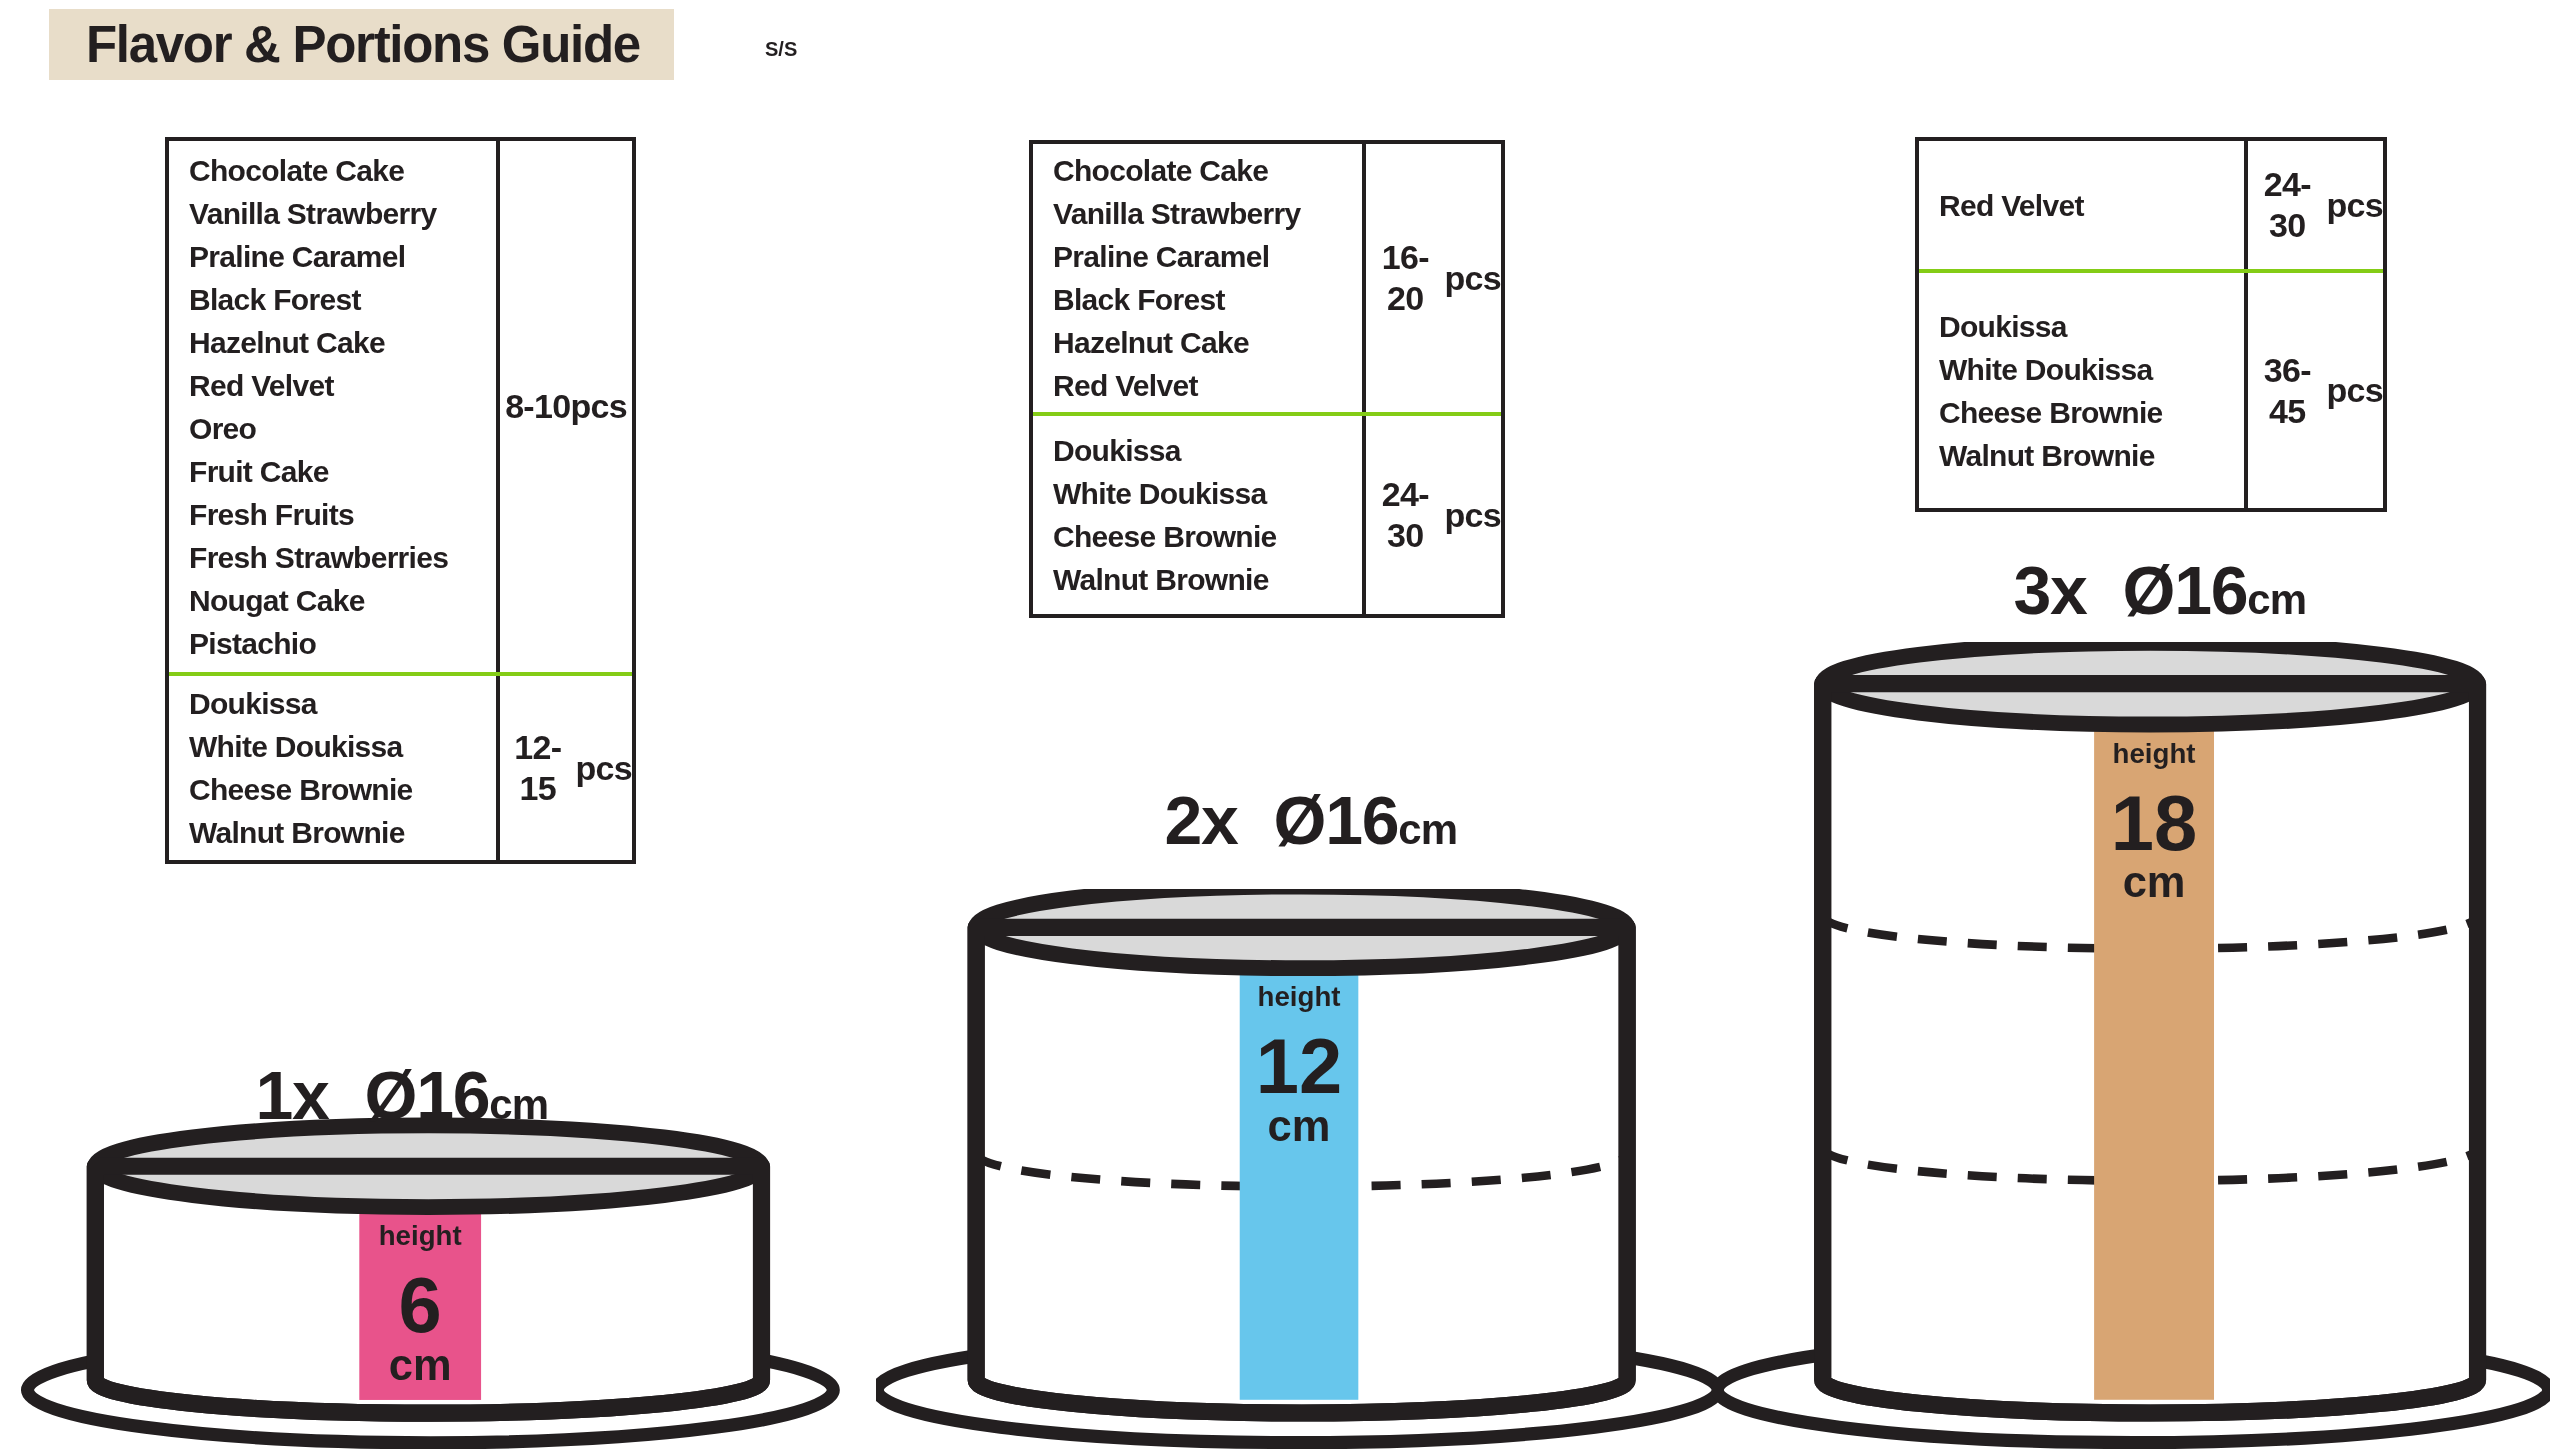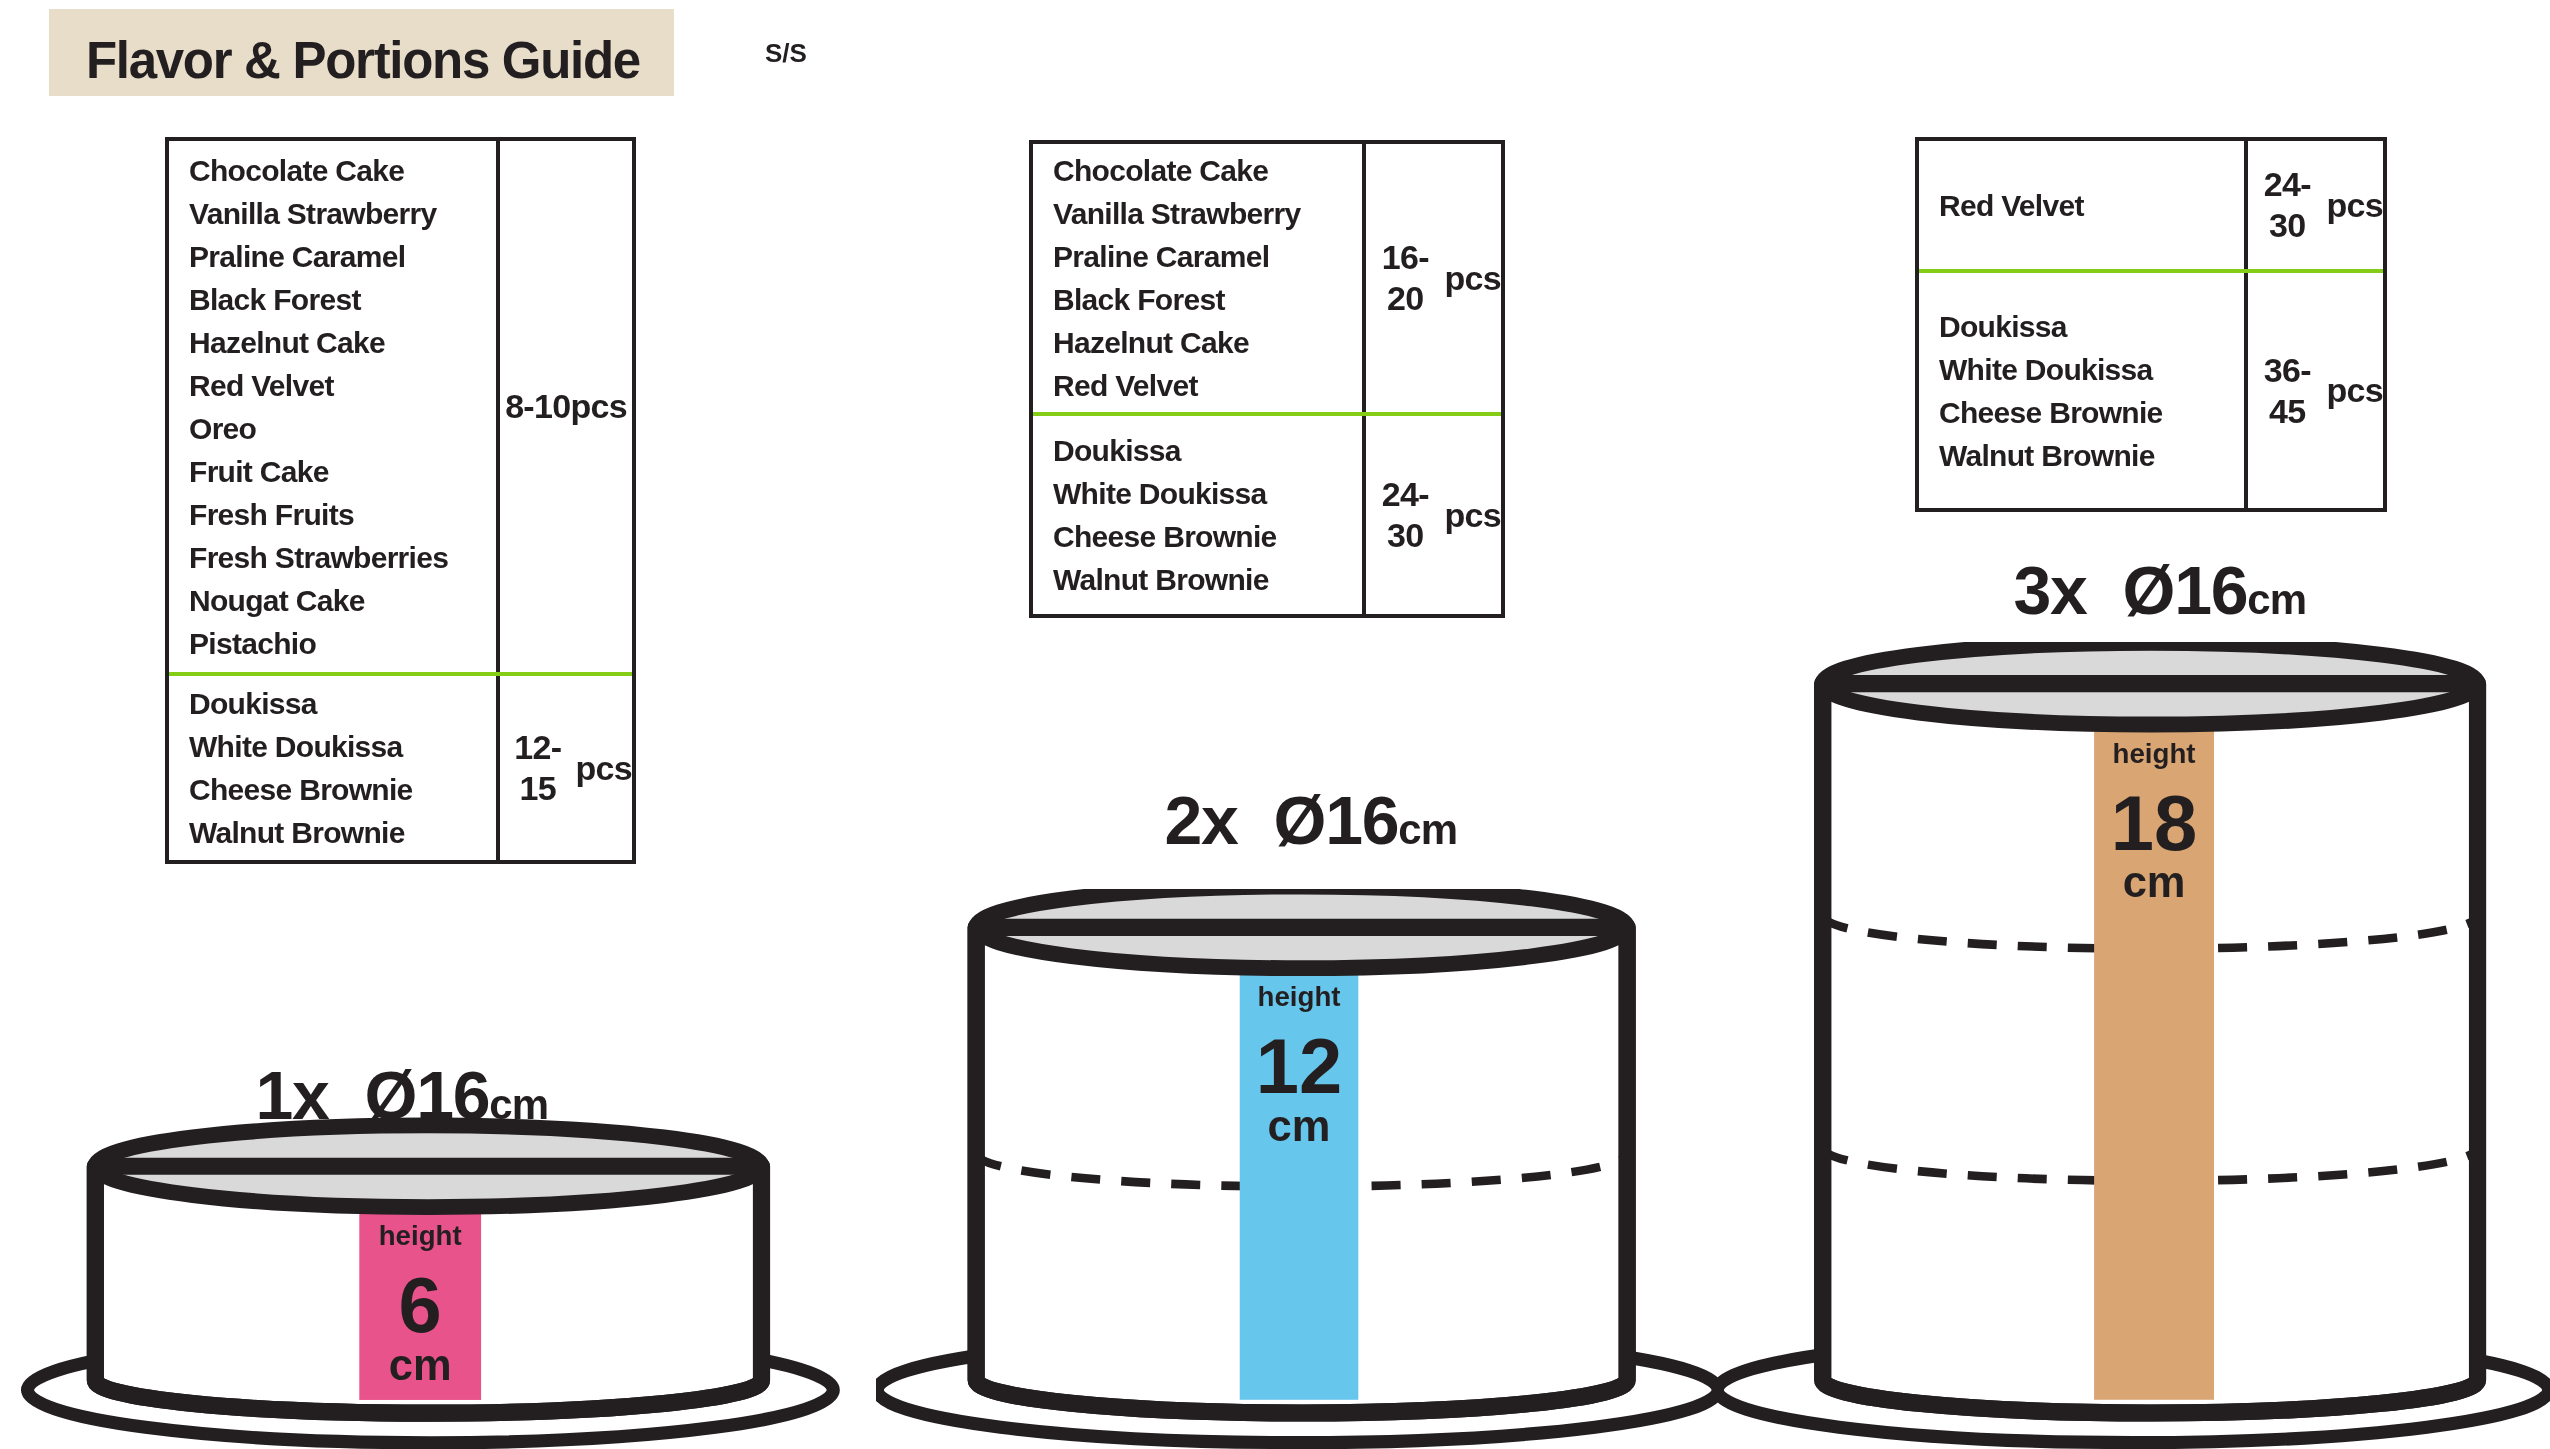--- a/index.html
+++ b/index.html
@@ -1,20 +1,20 @@
 <!DOCTYPE html>
 <html style="font-size:10.5px"><head>
 <meta charset="utf-8">
 <style>
   html,body{margin:0;padding:0;background:#fff;}
   #canvas{position:relative;width:2550px;height:1450px;background:#ffffff;overflow:hidden;
           font-family:"Liberation Sans",sans-serif;color:#231f20;}
   .title-band{position:absolute;left:49px;top:9.2px;height:71px;line-height:71px;
-              padding:16px 34px 0 37px;font-size:51px;font-weight:bold;letter-spacing:-1.3px;}
-  .title-suffix{position:absolute;left:765px;top:38px;font-size:26px;font-weight:bold;}
+              padding:0 34px 0 37px;font-size:51px;font-weight:bold;letter-spacing:-1.3px;}
+  .title-suffix{position:absolute;left:765px;top:38px;font-size:20px;font-weight:bold;}
   .ftable{position:absolute;background:#fff;border:4px solid #231f20;display:flex;
           flex-direction:column;box-sizing:border-box;}
   .frow{display:flex;box-sizing:border-box;min-height:0;}
   .frow + .frow{border-top:4px solid #84cc16;}
   .flavors-cell{box-sizing:border-box;border-right:4px solid #231f20;display:flex;
                 flex-direction:column;justify-content:center;padding-left:20px;padding-right:0;}
   .flavor-item{font-size:30px;font-weight:bold;line-height:43px;letter-spacing:-0.7px;white-space:nowrap;}
   .portions-cell{flex:1;display:flex;flex-direction:row;justify-content:center;
                  align-items:center;text-align:center;}
   .portions-range,.portions-unit{font-size:34px;font-weight:bold;line-height:41px;letter-spacing:-0.7px;}

